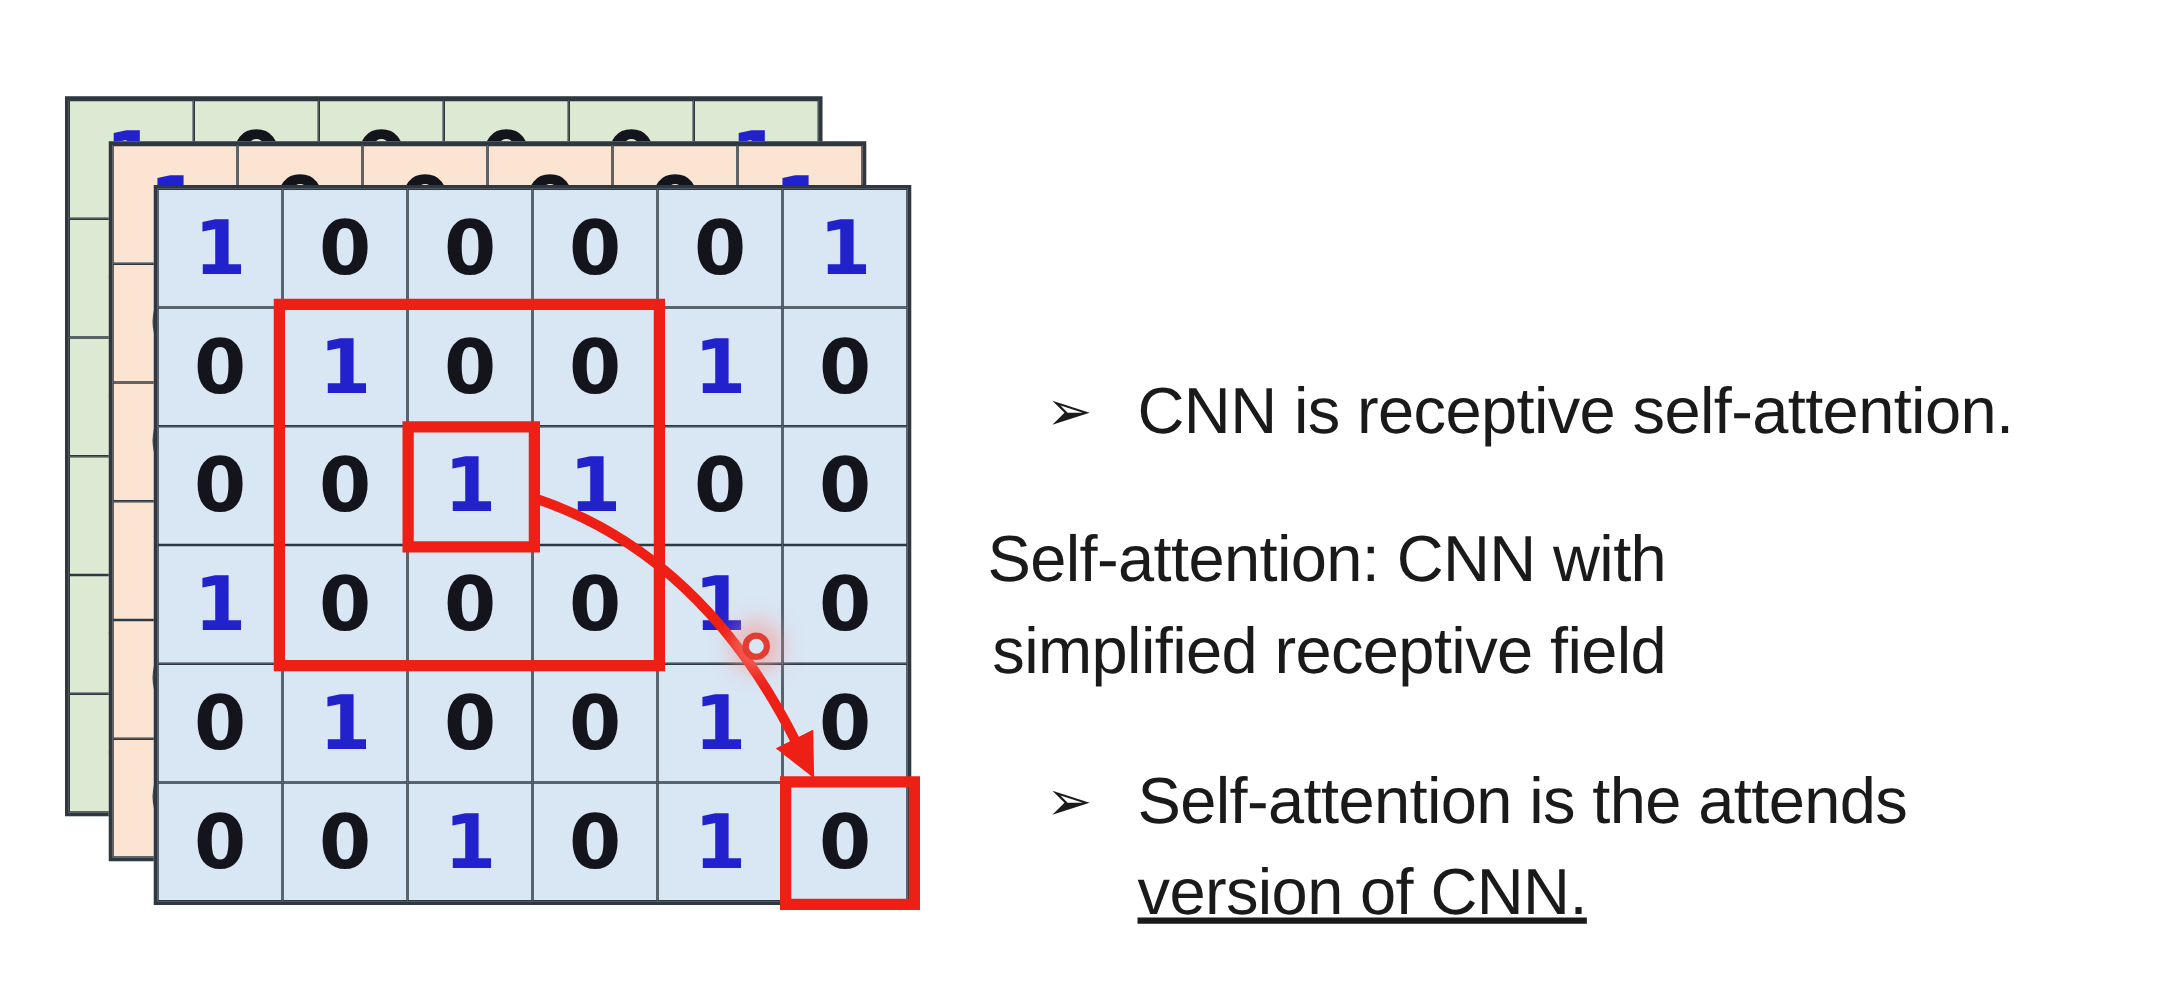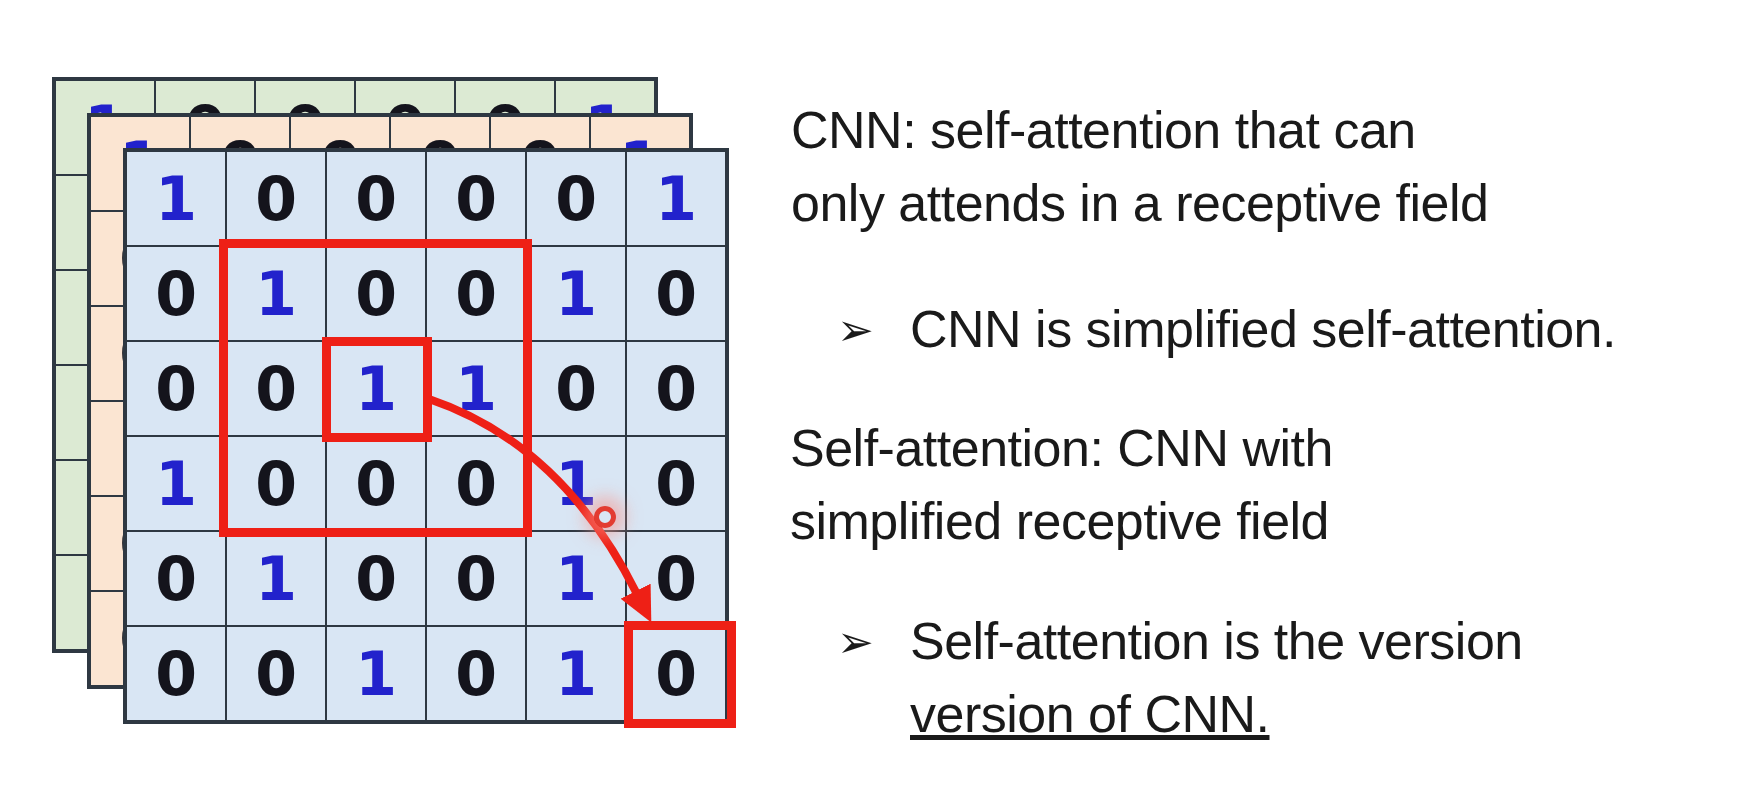--- a/index.html
+++ b/index.html
@@ -35,21 +35,21 @@
     position:absolute;left:594px;top:506px;width:22px;height:22px;border-radius:50%;
     border:5px solid #e33c31;box-sizing:border-box;z-index:8;
     box-shadow:0 0 16px 10px rgba(247,150,140,0.55);
   }
   
   .txt{
     position:absolute;color:var(--text,#1a1a1a);font-size:52px;line-height:73px;
     letter-spacing:-0.5px;white-space:nowrap;z-index:5;
   }
   .para1{left:791px;top:94px;}
-  .para2{left:790px;top:412px;}
+  .para2{left:790px;top:412px;text-align:right;}
   .bullet-row{display:flex;align-items:flex-start;}
   .bullet1{left:837px;top:293px;}
   .bullet2{left:837px;top:605px;}
   .marker{
     flex:0 0 73px;width:73px;font-family:"DejaVu Sans",sans-serif;
     font-size:44px;line-height:73px;color:#1a1a1a;
   }
   .bullet-text{display:block;}
 </style>
 </head>
@@ -396,36 +396,32 @@
     <defs>
       <marker id="ah" markerWidth="4.6" markerHeight="4.2" refX="0.4" refY="2.1" orient="auto">
         <path d="M0,0 L4.4,2.1 L0,4.2 z" fill="#ee2016"></path>
       </marker>
     </defs>
     <path d="M 429 399 Q 562 444 637 594" fill="none" stroke="#ee2016" stroke-width="8" marker-end="url(#ah)"></path>
   </svg>
 
   <div class="laser-dot"></div>
 
-  <div class="txt para1">
-    <div>CNN: self-attention that can</div>
-    <div>only attends in a receptive field</div>
-  </div>
 
   <div class="txt bullet-row bullet1">
     <span class="marker">➢</span>
-    <span class="bullet-text">CNN is simplified self-attention.</span>
+    <span class="bullet-text">CNN is receptive self-attention.</span>
   </div>
 
   <div class="txt para2">
     <div>Self-attention: CNN with</div>
     <div>simplified receptive field</div>
   </div>
 
   <div class="txt bullet-row bullet2">
     <span class="marker">➢</span>
     <span class="bullet-text">
-      <span style="display:block;">Self-attention is the version</span>
+      <span style="display:block;">Self-attention is the attends</span>
       <span style="display:block;text-decoration:underline;">version of CNN.</span>
     </span>
   </div>
 
 </div>
 
 </body></html>

